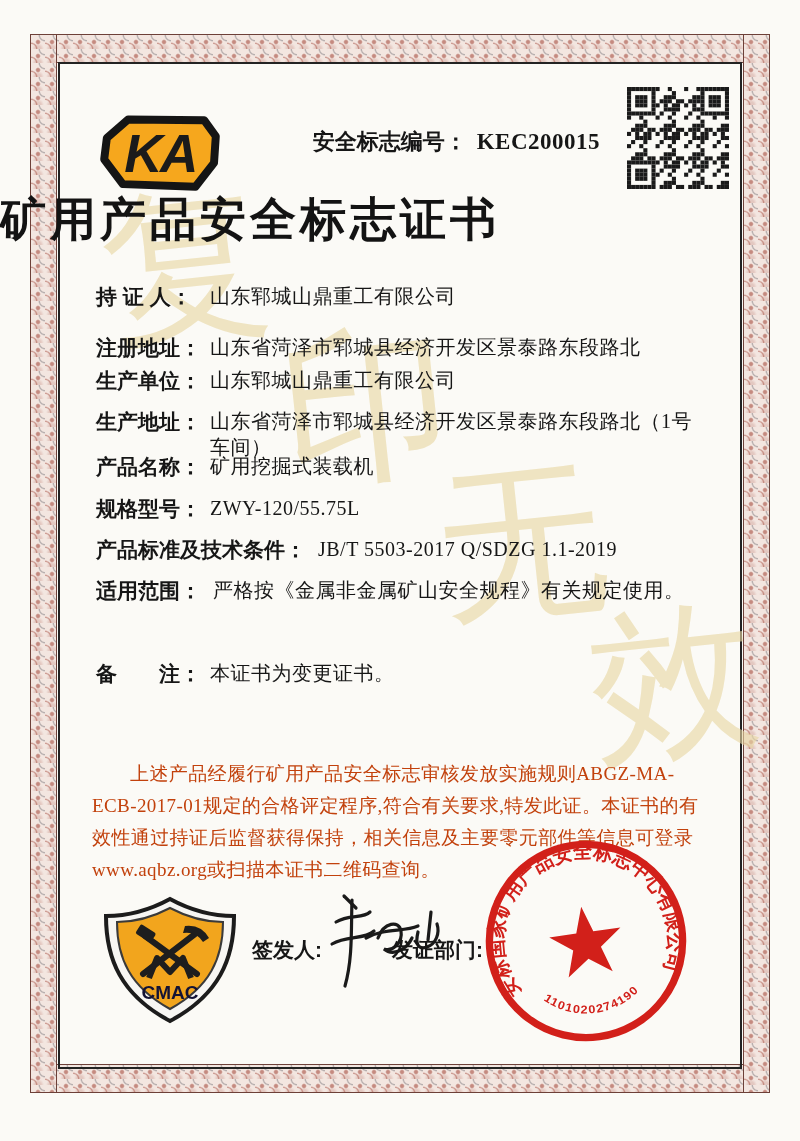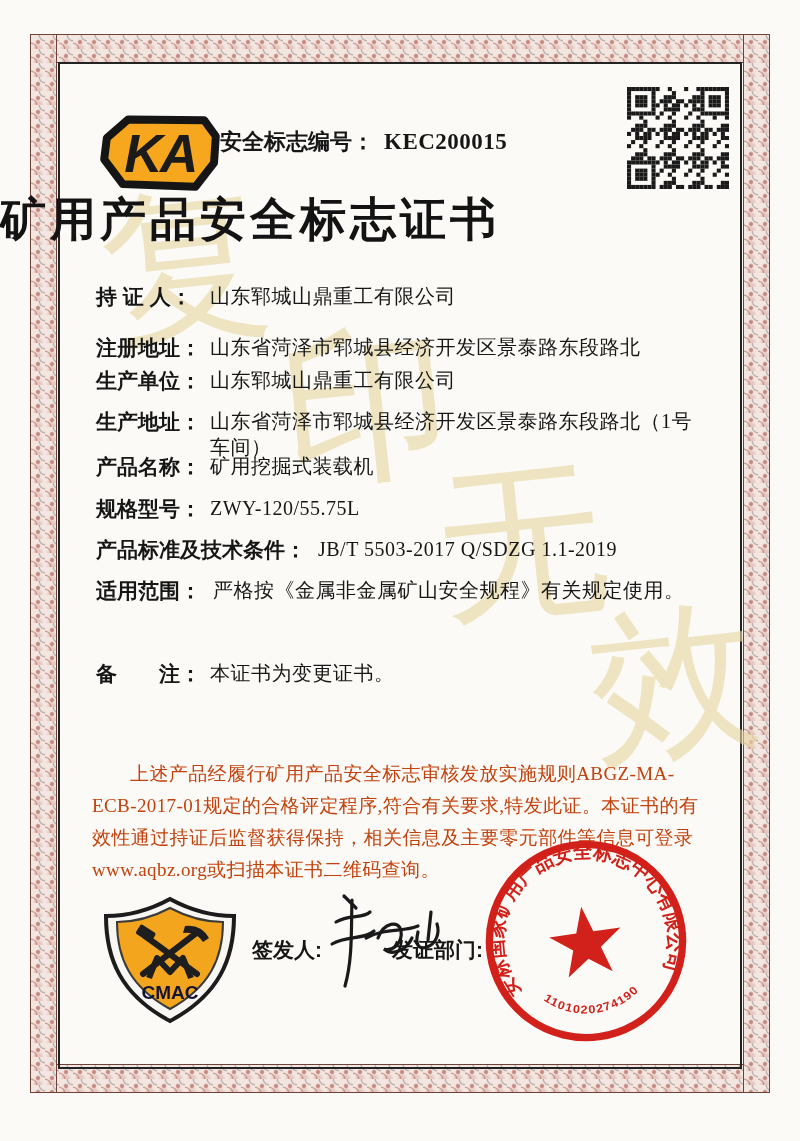--- a/index.html
+++ b/index.html
@@ -32,21 +32,21 @@
     font-family:"DejaVu Serif",serif;transform:rotate(-6deg);pointer-events:none;
   }
   .wm0{left:102px;top:182px;}
   .wm1{left:282px;top:322px;}
   .wm2{left:438px;top:458px;}
   .wm3{left:590px;top:596px;}
 
   .ka-logo{position:absolute;left:98px;top:110px;}
   .ka-text{font-family:"Liberation Sans",sans-serif;font-weight:900;font-style:italic;letter-spacing:-3px;}
 
-  .cert-line{position:absolute;left:220px;top:127px;width:380px;text-align:left;white-space:nowrap;}
+  .cert-line{position:absolute;left:220px;top:127px;width:380px;text-align:right;white-space:nowrap;}
   .cert-line .cl-label{font-size:22px;font-weight:bold;}
   .cert-line .cl-value{font-size:23px;font-weight:bold;font-family:"Liberation Serif",serif;margin-left:10px;letter-spacing:.5px;}
 
   .qr{position:absolute;left:627px;top:87px;}
 
   .doc-title{
     position:absolute;left:0;right:0;top:189px;
     font-size:46px;font-weight:900;letter-spacing:4px;
     font-family:"Liberation Serif",serif;color:#131313;
   }

